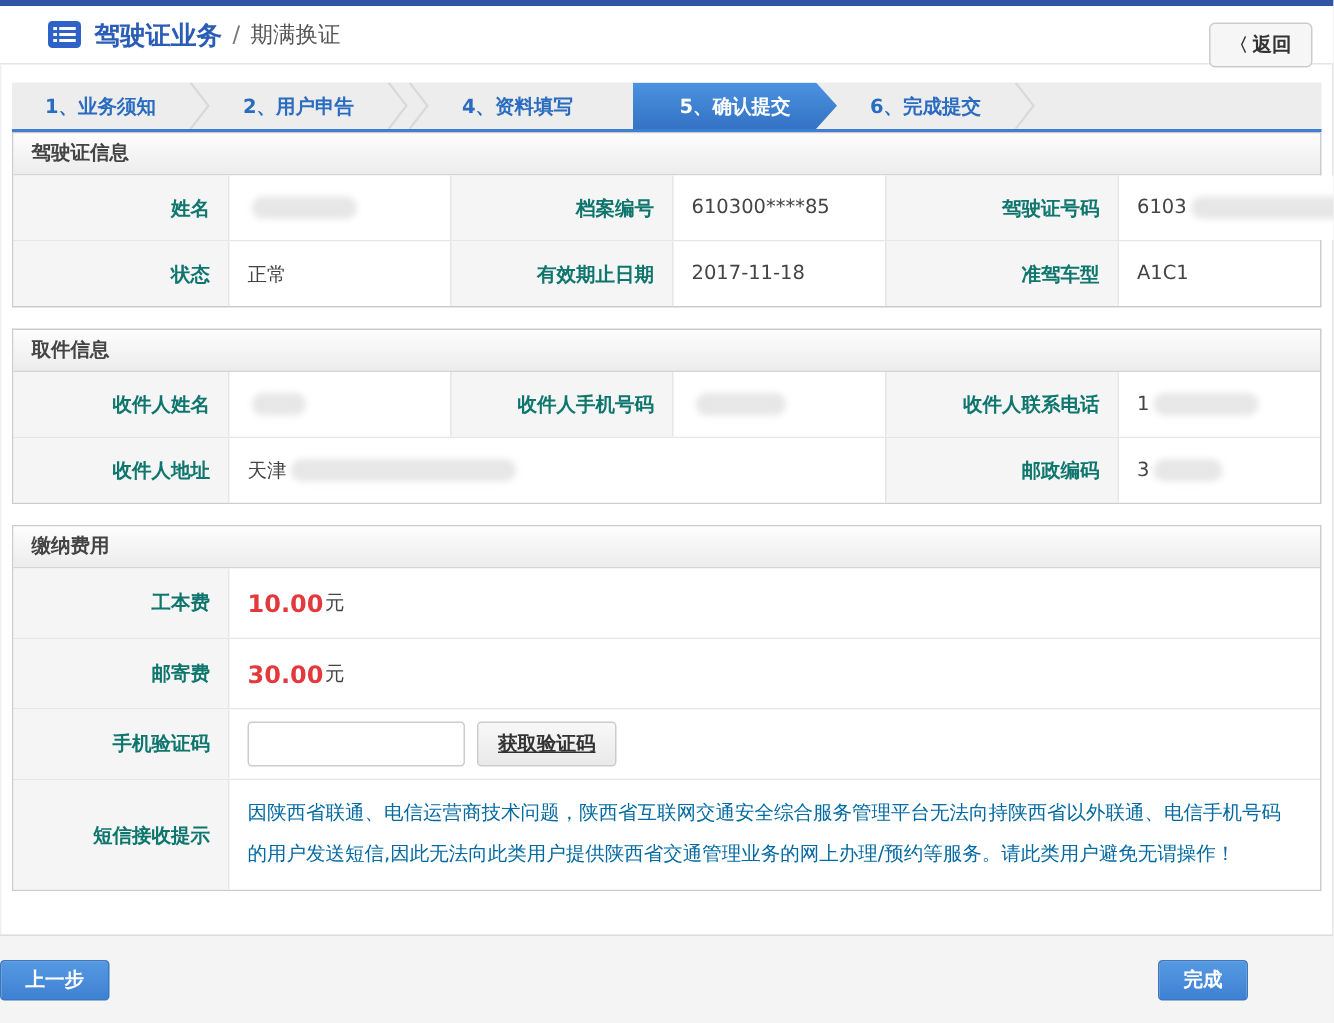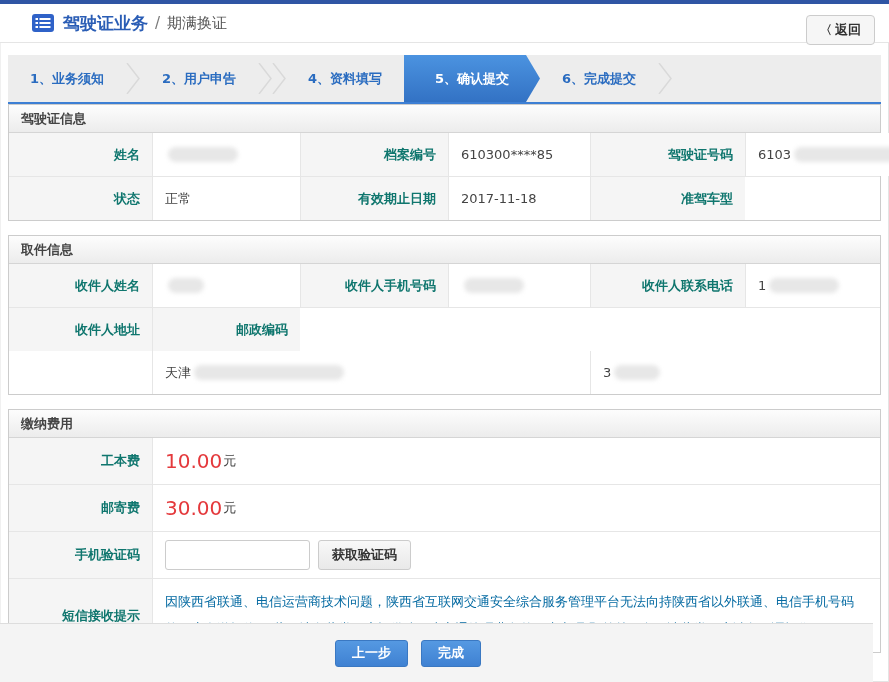--- a/index.html
+++ b/index.html
@@ -19,27 +19,27 @@
   .page-subtitle { font-size: 15px; color: #555; }
   .back-btn {
     position: absolute; right: 14px; top: 11px; height: 30px; padding: 0 13px;
     background: #f6f6f6; border: 1px solid #ccc; border-radius: 4px;
     font-size: 13px; font-weight: bold; color: #333; cursor: pointer;
     display: inline-flex; align-items: center; gap: 3px;
     font-family: "DejaVu Sans", "Liberation Sans", sans-serif;
   }
   .back-btn .chev { font-size: 12px; font-weight: bold; }
   
-  .steps { margin: 12px 8px 0 8px; height: 49px; background: #ededed; border-bottom: 2px solid #3d7fd4; display: flex; align-items: stretch; overflow: hidden; }
+  .steps { margin: 12px 8px 0 8px; height: 33px; background: #ededed; border-bottom: 2px solid #3d7fd4; display: flex; align-items: stretch; overflow: hidden; }
   .step { width: 118px; display: flex; align-items: center; justify-content: center; font-size: 13px; font-weight: bold; color: #2a6cc0; }
   .step.active {
     width: 136px; color: #fff;
     background: linear-gradient(180deg, #4b93e0, #3372c4);
     clip-path: polygon(0 0, calc(100% - 14px) 0, 100% 50%, calc(100% - 14px) 100%, 0 100%);
-    margin-left: 0;
+    margin-left: 18px;
   }
   .sep { flex: none; align-self: center; }
   .steps .filler { flex: 1; }
   
   .section { margin: 0 8px 14px 8px; border: 1px solid #ccc; background: #fff; }
   .section:first-of-type { margin-top: 17px; }
   .section-title {
     height: 28px; line-height: 27px; padding-left: 12px; font-size: 13px; font-weight: bold; color: #444;
     background: linear-gradient(180deg, #fdfdfd 0%, #ececec 100%); border-bottom: 1px solid #d5d5d5;
   }
@@ -47,38 +47,38 @@
   .trow + .trow { border-top: 1px solid #e6e6e6; }
   .cell { display: flex; align-items: center; min-height: 43px; }
   .cell + .cell { border-left: 1px solid #e6e6e6; }
   .cell.label { background: #f5f5f5; justify-content: flex-end; padding-right: 12px; font-weight: bold; color: #0f766e; }
   .cell.value { background: #fff; padding-left: 12px; color: #444; }
   .cell.span3 { grid-column: 2 / 5; }
   
   .frow { display: grid; grid-template-columns: 143px 1fr; min-height: 46px; }
   .frow + .frow { border-top: 1px solid #e6e6e6; }
   .frow .cell { min-height: 46px; }
-  .fee-amount { font-size: 20px; font-weight: normal; color: #e4393c; }
+  .fee-amount { font-size: 16px; font-weight: bold; color: #e4393c; }
   .fee-unit { color: #444; margin-left: 1px; }
   .code-input { width: 145px; height: 30px; border: 1px solid #ccc; border-radius: 3px; padding: 0 8px; font-size: 13px; color: #333; background: #fff; font-family: inherit; }
   .code-btn {
     margin-left: 8px; height: 30px; padding: 0 13px; border: 1px solid #ccc; border-radius: 3px;
     background: linear-gradient(180deg, #f8f8f8, #e9e9e9); font-size: 13px; font-weight: bold; color: #333;
-    cursor: pointer; font-family: inherit;
+    cursor: pointer; font-family: inherit; text-decoration: underline;
   }
   .notice-row { min-height: 65px; }
   .notice-text { color: #0369a1; line-height: 2.05; padding: 10px 16px 10px 0; font-size: 13px; }
   .notice-row .cell.label { align-items: center; }
   
   .blur { display: inline-block; height: 15px; border-radius: 8px; background: #e7e7e7; filter: blur(2px); vertical-align: middle; margin: 0 3px; }
   .w36 { width: 36px; } .w46 { width: 46px; } .w60 { width: 60px; } .w70 { width: 70px; } .w110 { width: 110px; } .w150 { width: 150px; }
   
   .footer {
-    position: absolute; left: 0; right: 16px; bottom: 0; height: 59px; background: #f4f4f4; border-top: 1px solid #ddd;
-    display: flex; align-items: center; justify-content: center; padding-right: 57px; gap: 13px;
+    position: absolute; left: 0; right: 0; bottom: 0; height: 59px; background: #f4f4f4; border-top: 1px solid #ddd;
+    display: flex; align-items: center; justify-content: space-between; padding-right: 57px; gap: 13px;
   }
   .btn-primary {
     min-width: 56px; height: 27px; padding: 0 16px; border: 1px solid #3a78c2; border-radius: 3px;
     background: linear-gradient(180deg, #5599e2, #3f81d2); color: #fff; font-size: 13px; font-weight: bold;
     cursor: pointer; font-family: inherit;
   }
 </style>
 </head>
 <body>
 
@@ -140,20 +140,21 @@
       <span>6103</span>
         <span class="blur w110"></span>
     </div>
   </div>
   <div class="trow">
     <div class="cell label">状态</div>
     <div class="cell value">正常</div>
     <div class="cell label">有效期止日期</div>
     <div class="cell value">2017-11-18</div>
     <div class="cell label">准驾车型</div>
+    <div class="cell value">A1C1</div>
   </div>
 </div>
 
 <div class="section">
   <div class="section-title">取件信息</div>
   <div class="trow">
     <div class="cell label">收件人姓名</div>
     <div class="cell value">
         <span class="blur w36"></span>
       </div>
@@ -162,25 +163,25 @@
         <span class="blur w60"></span>
       </div>
     <div class="cell label">收件人联系电话</div>
     <div class="cell value">
       <span>1</span>
         <span class="blur w70"></span>
     </div>
   </div>
   <div class="trow">
     <div class="cell label">收件人地址</div>
-    <div class="cell label">邮政编码</div>
     <div class="cell value span3">
       <span>天津</span>
         <span class="blur w150"></span>
     </div>
+    <div class="cell label">邮政编码</div>
     <div class="cell value">
       <span>3</span>
         <span class="blur w46"></span>
     </div>
   </div>
 </div>
 
 <div class="section">
   <div class="section-title">缴纳费用</div>
   <div class="frow">

